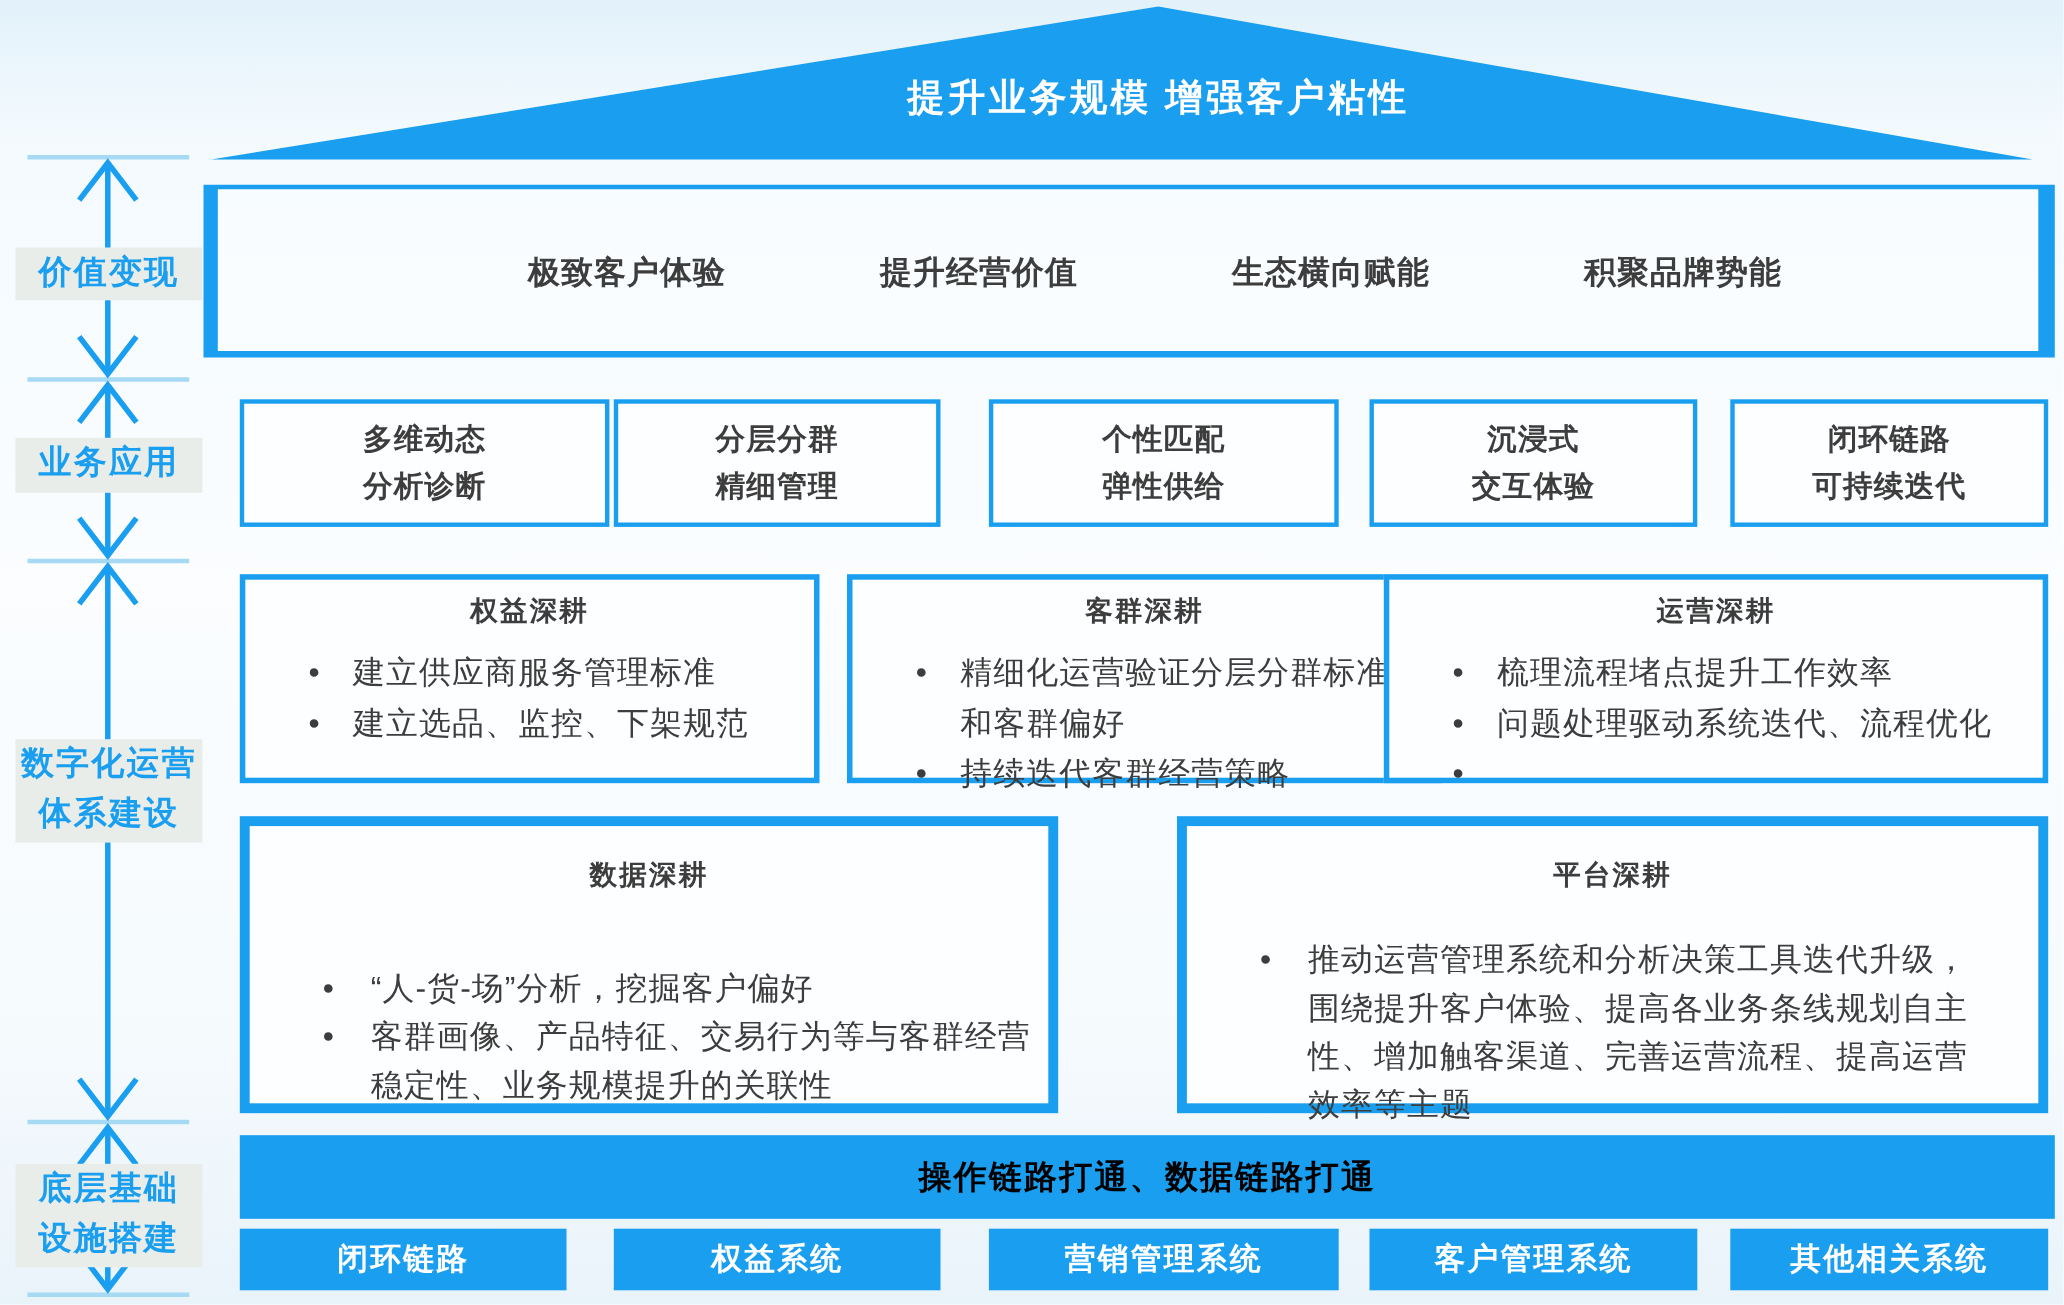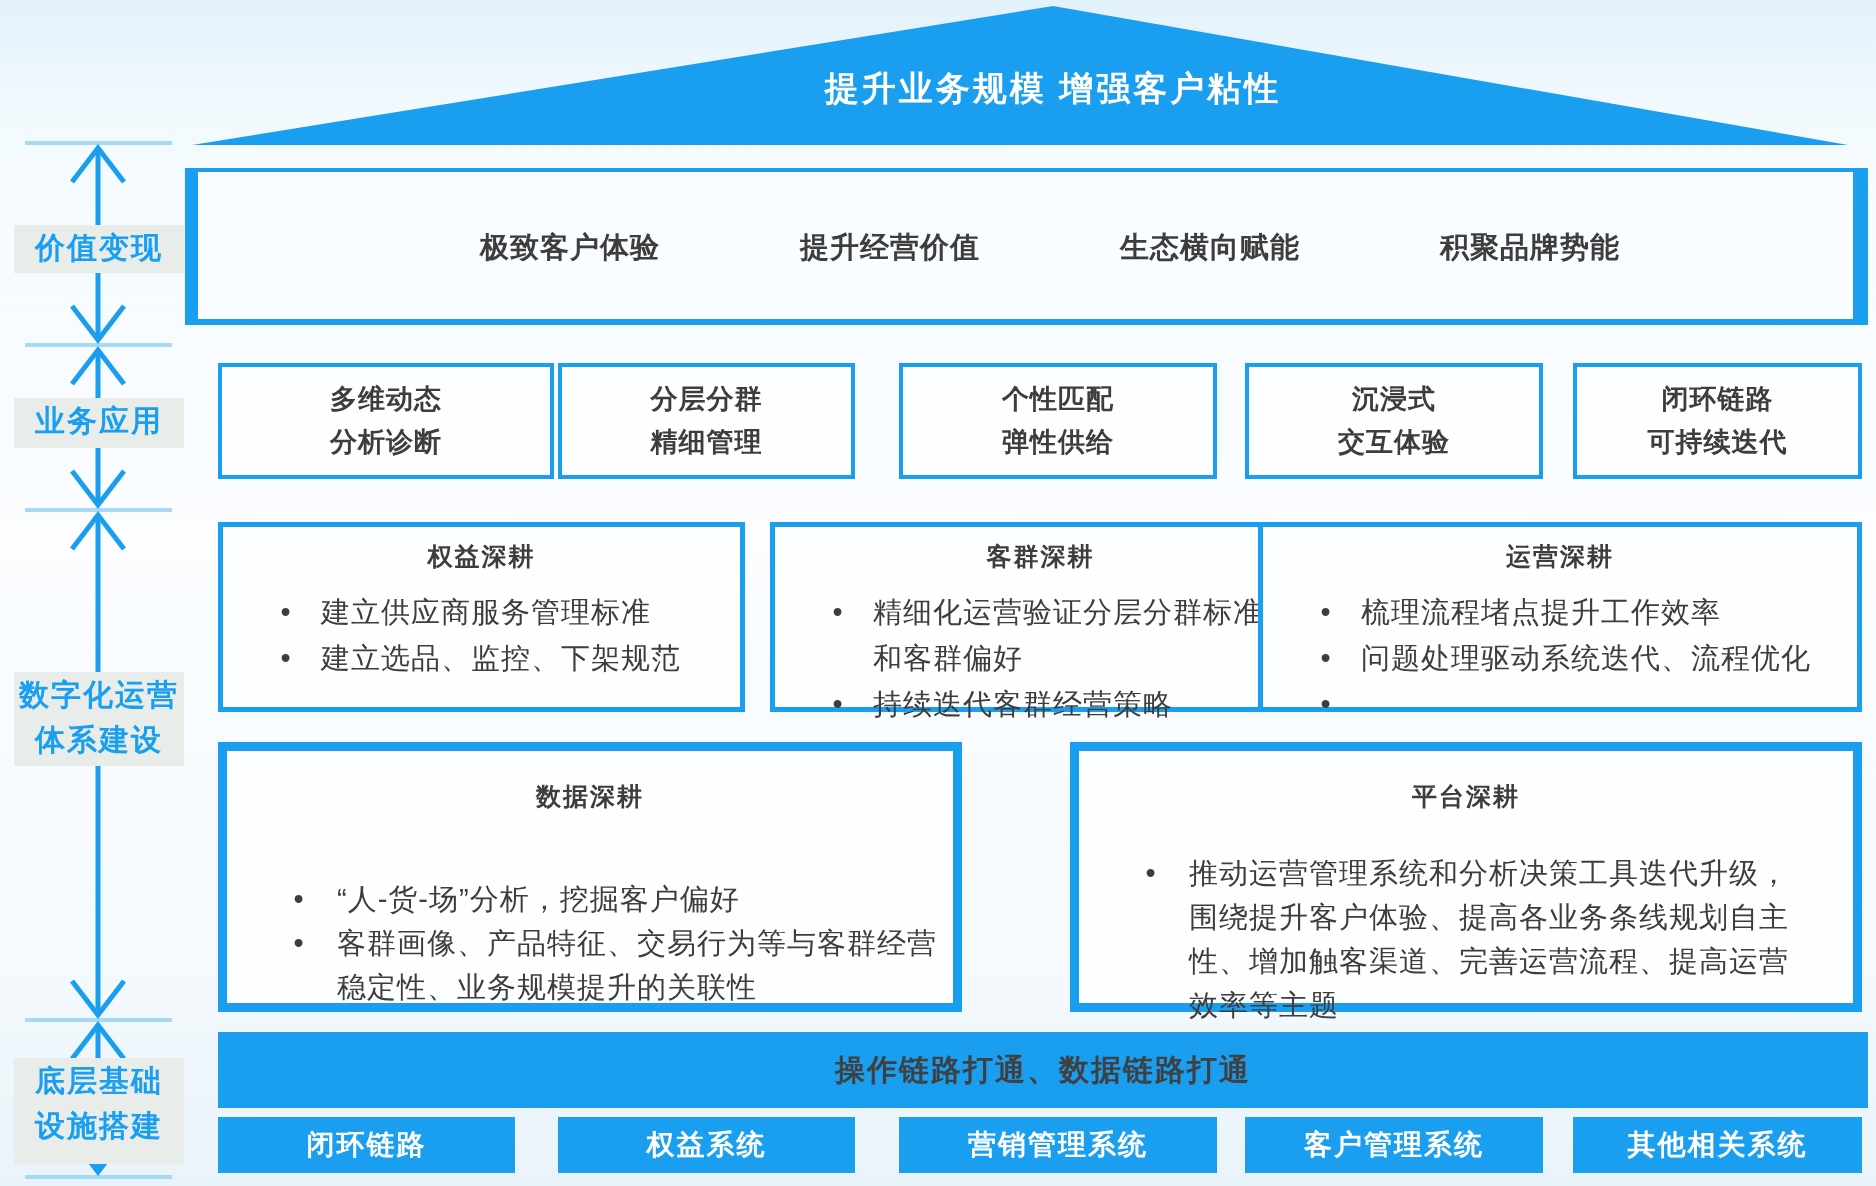--- a/index.html
+++ b/index.html
@@ -67,21 +67,21 @@
   .deep-box.data-box .deep-list{margin-top:60px;}
   .deep-list li{display:flex;align-items:flex-start;margin:0;}
   .deep-list .dot{flex:none;width:70px;text-align:center;}
   .row2 .deep-list .dot{width:76px;}
   .deep-list .btxt{flex:1;}
   .cust-box .btxt{padding-right:30px;}
   .platform-box .btxt{padding-right:48px;}
   
   .found-bar{
     position:absolute;left:218px;top:1032px;width:1650px;height:76px;
-    background:#1a9ef0;color:#404040;
+    background:#1a9ef0;color:#000000;
     display:flex;align-items:center;justify-content:center;
     font-size:30px;font-weight:bold;letter-spacing:2px;
   }
   .sys-box{
     position:absolute;top:1117px;height:56px;
     background:#1a9ef0;color:#ffffff;
     display:flex;align-items:center;justify-content:center;
     font-size:28px;font-weight:bold;letter-spacing:2px;
   }
 </style>
@@ -121,21 +121,21 @@
   <div class="side-label" style="top:225px;height:48px;">
     <span>价值变现</span>
   </div>
   <div class="side-label" style="top:398px;height:50px;">
     <span>业务应用</span>
   </div>
   <div class="side-label" style="top:672px;height:94px;">
     <span>数字化运营</span>
     <span>体系建设</span>
   </div>
-  <div class="side-label" style="top:1058px;height:106px;">
+  <div class="side-label" style="top:1058px;height:94px;">
     <span>底层基础</span>
     <span>设施搭建</span>
   </div>
 
   <svg class="roof-svg" width="1876" height="150">
     <polygon points="192,145 1053,6 1848,145" fill="#1a9ef0"></polygon>
   </svg>
   <div class="roof-title">提升业务规模 增强客户粘性</div>
 
   <div class="value-box"></div>

